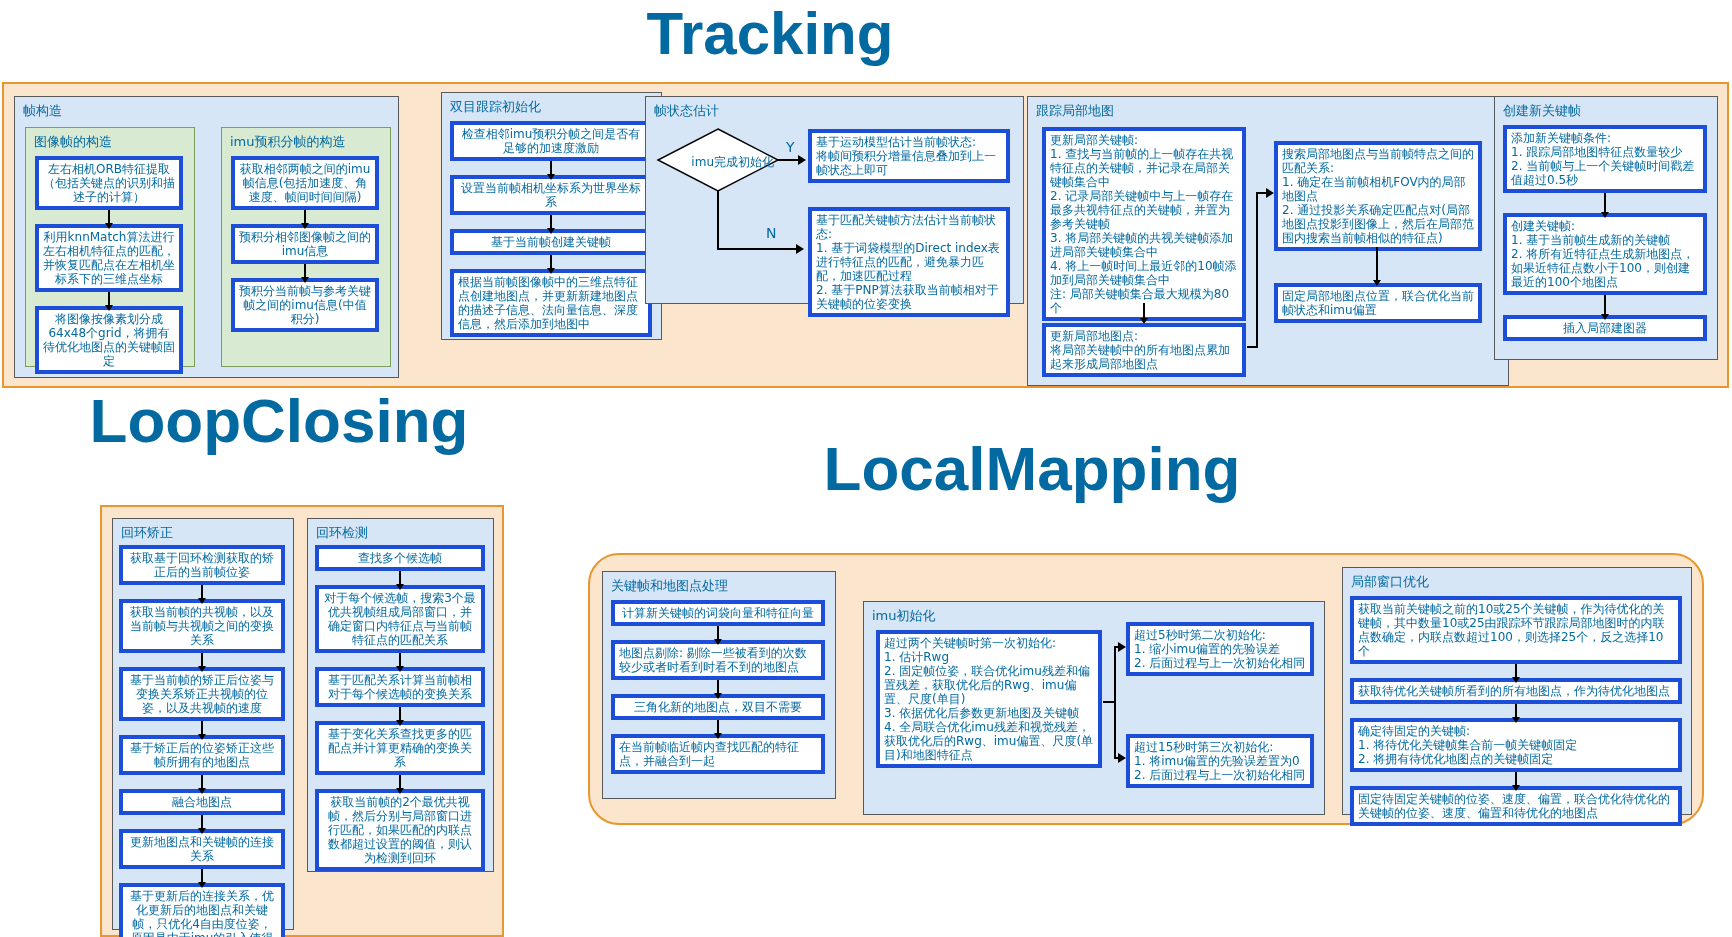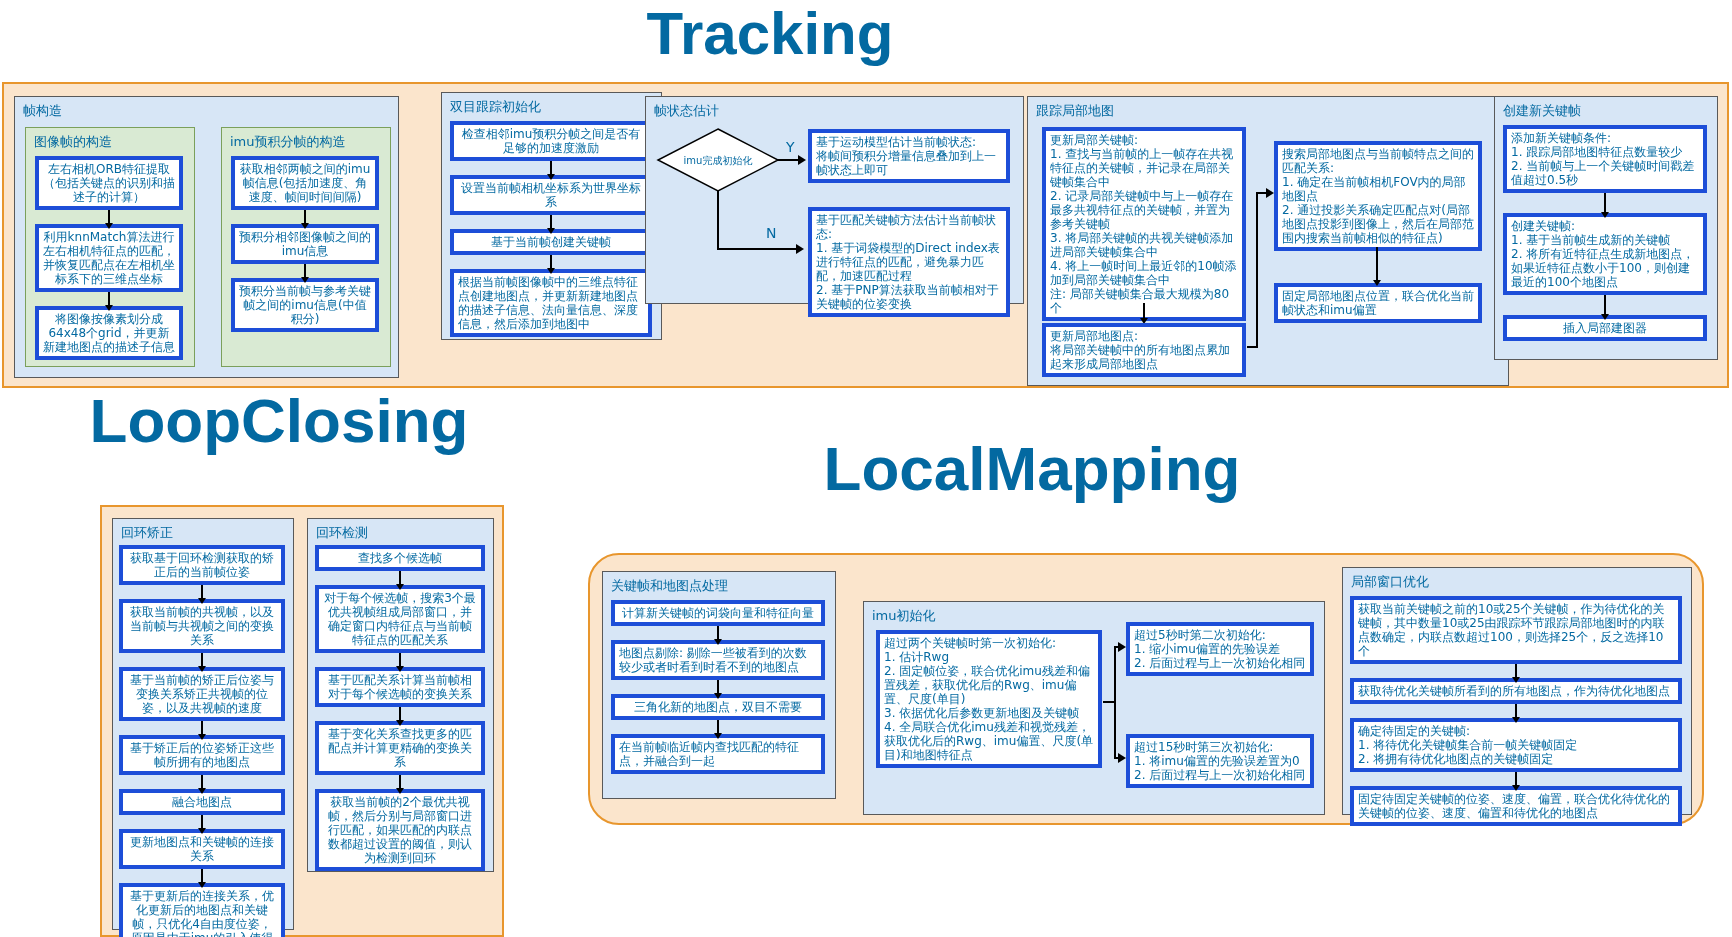--- a/index.html
+++ b/index.html
@@ -19,41 +19,41 @@
   .l{text-align:left;}
   .arr{position:relative;width:2px;height:14px;background:#000;flex:none;}
   .arr::after{content:"";position:absolute;left:-3px;bottom:-5px;width:0;height:0;
               border-left:4px solid transparent;border-right:4px solid transparent;border-top:6px solid #000;}
   .arr.abs{position:absolute;}
   .hl{position:absolute;height:2px;background:#000;}
   .vl{position:absolute;width:2px;background:#000;}
   .ah-r{position:absolute;width:0;height:0;border-top:5px solid transparent;
         border-bottom:5px solid transparent;border-left:8px solid #000;}
   .lbl{position:absolute;font-size:14px;}
-  .dlabel{position:absolute;font-size:10px;text-align:center;}
+  .dlabel{position:absolute;font-size:12px;text-align:right;}
 </style>
 </head>
 <body>
 
 <div class="stage">
 
   <div class="big-title" style="left:560px;top:2px;width:420px;">Tracking</div>
 
   <div class="orange" style="left:2px;top:82px;width:1723px;height:302px;">
 
     <div class="blue" style="left:10px;top:12px;width:383px;height:280px;">
       <div class="ptitle">帧构造</div>
       <div class="green" style="left:10px;top:30px;width:168px;height:238px;">
         <div class="ptitle">图像帧的构造</div>
         <div class="col" style="left:9px;top:28px;width:148px;">
           <div class="box c">左右相机ORB特征提取（包括关键点的识别和描述子的计算）</div>
           <div class="arr"></div>
           <div class="box c">利用knnMatch算法进行左右相机特征点的匹配，并恢复匹配点在左相机坐标系下的三维点坐标</div>
           <div class="arr"></div>
-          <div class="box c">将图像按像素划分成64x48个grid，并更新新建地图点的描述子信息</div>
+          <div class="box c">将图像按像素划分成64x48个grid，将拥有待优化地图点的关键帧固定</div>
         </div>
       </div>
       <div class="green" style="left:206px;top:30px;width:168px;height:238px;">
         <div class="ptitle">imu预积分帧的构造</div>
         <div class="col" style="left:9px;top:28px;width:148px;">
           <div class="box c">获取相邻两帧之间的imu帧信息(包括加速度、角速度、帧间时间间隔)</div>
           <div class="arr"></div>
           <div class="box c">预积分相邻图像帧之间的imu信息</div>
           <div class="arr"></div>
           <div class="box c">预积分当前帧与参考关键帧之间的imu信息(中值积分)</div>

